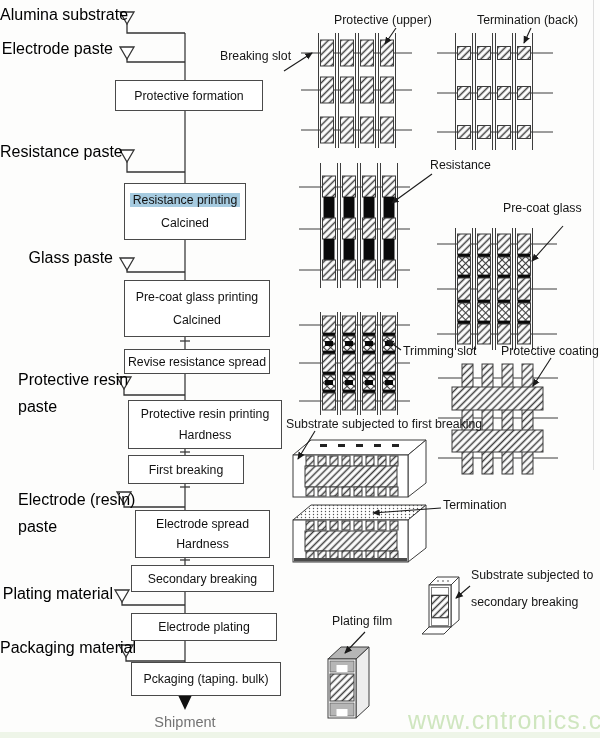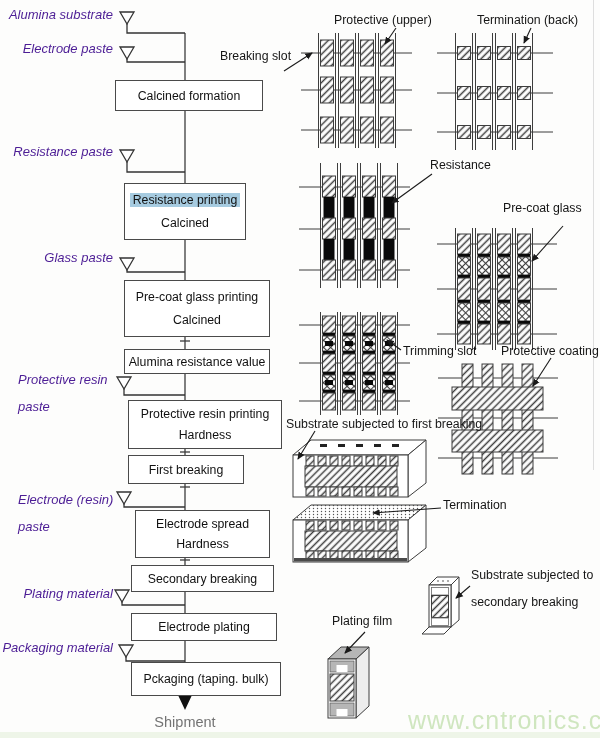--- a/index.html
+++ b/index.html
@@ -1,19 +1,19 @@
 <!DOCTYPE html>
 <html><head>
 <meta charset="utf-8">
 <style>
   html,body{margin:0;padding:0;background:#ffffff;}
   .stage{position:relative;width:600px;height:738px;background:#fdfdfc;overflow:hidden;
          font-family:"Liberation Sans",sans-serif;color:#1c1c1c;}
   svg.art{position:absolute;left:0;top:0;}
-  .lbl{position:absolute;font-size:13px;line-height:14px;white-space:nowrap;color:#4c1d95;font-style:italic;}
+  .lbl{position:absolute;font-size:16px;line-height:14px;white-space:nowrap;color:#000000;}
   .lbl.rt{left:0;width:113px;text-align:right;}
   .lbl.two{line-height:27px;}
   .ann{position:absolute;font-size:12.3px;line-height:13px;white-space:nowrap;color:#161616;}
   .ann.two{line-height:27px;}
   .pbox{position:absolute;box-sizing:border-box;border:1.4px solid #4a4a4a;background:#ffffff;
         display:flex;flex-direction:column;align-items:center;justify-content:space-evenly;
         font-size:12.3px;color:#111;text-align:center;}
   .pbox.single{justify-content:center;}
   .hl{background:#a6cbe0;padding:0 3px;}
   .terminal{position:absolute;left:130px;top:714px;width:110px;text-align:center;
@@ -315,32 +315,32 @@
   <div>paste</div>
 </div>
 <div class="lbl two" style="left:18px;top:486px">
   <div>Electrode (resin)</div>
   <div>paste</div>
 </div>
 <div class="lbl rt" style="top:587px">Plating material</div>
 <div class="lbl rt" style="top:641px">Packaging material</div>
 
 <div class="pbox single" style="left:115px;top:80px;width:148px;height:31px">
-  <span>Calcined formation</span>
+  <span>Protective formation</span>
 </div>
 <div class="pbox" style="left:124px;top:183px;width:122px;height:57px">
   <span class="hl">Resistance printing</span>
   <span>Calcined</span>
 </div>
 <div class="pbox" style="left:124px;top:280px;width:146px;height:57px">
   <span>Pre-coat glass printing</span>
   <span>Calcined</span>
 </div>
 <div class="pbox single" style="left:124px;top:349px;width:146px;height:25px">
-  <span>Alumina resistance value</span>
+  <span>Revise resistance spread</span>
 </div>
 <div class="pbox" style="left:128px;top:400px;width:154px;height:49px">
   <span>Protective resin printing</span>
   <span>Hardness</span>
 </div>
 <div class="pbox single" style="left:128px;top:455px;width:116px;height:29px">
   <span>First breaking</span>
 </div>
 <div class="pbox" style="left:135px;top:510px;width:135px;height:48px">
   <span>Electrode spread</span>

